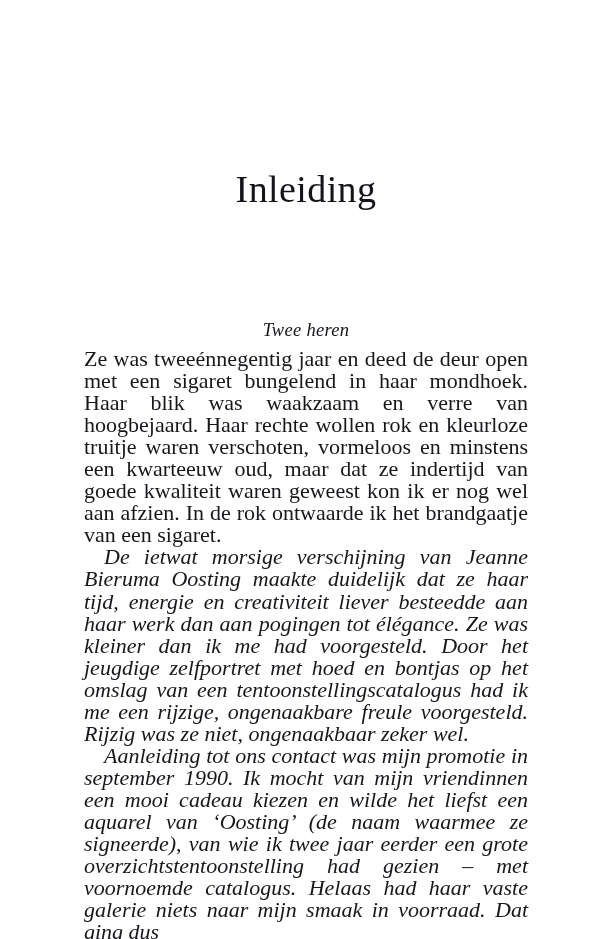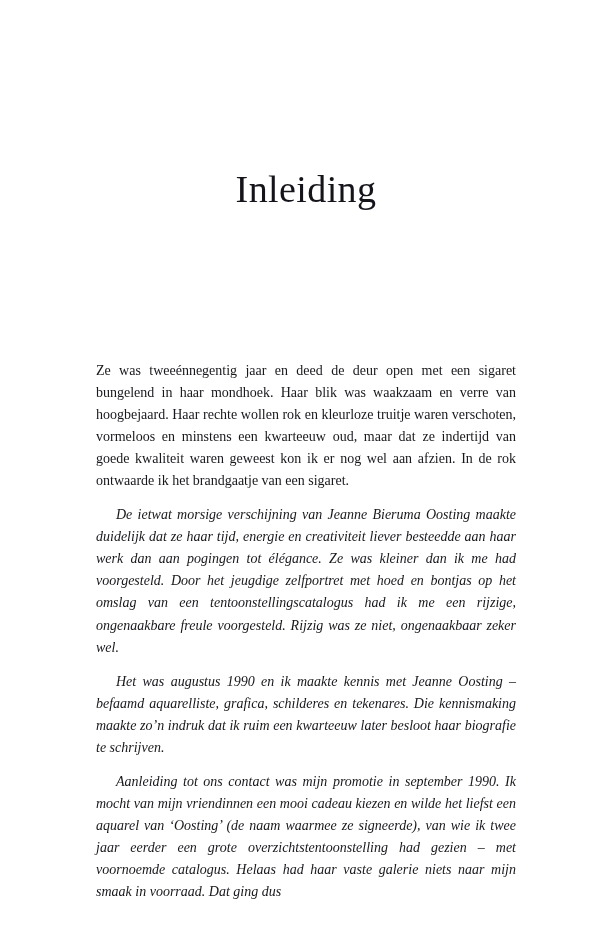--- a/index.html
+++ b/index.html
@@ -60,44 +60,44 @@
 
   
   .body-block {
     position: absolute;
     left: 84px;
     top: 348px;
     width: 444px;
   }
 
   .body-block p {
-    margin: 12px;
+    margin: 0;
     font-family: "Liberation Serif", "DejaVu Serif", serif;
-    font-size: 14px;
+    font-size: 22px;
     line-height: 22.05px;
     text-align: justify;
     text-justify: inter-word;
     color: #17171c;
     hyphens: manual;
     -webkit-hyphens: manual;
   }
 
   .body-block p + p {
     text-indent: 20px;
     font-style: italic;
   }
 </style>
 </head>
 <body style="background: rgb(255, 255, 255); color: rgb(23, 23, 28);">
 
 <div class="page">
 
   <h1 class="chapter-title">Inleiding</h1>
 
+  <h2 class="section-heading">Twee heren</h2>
 
   <div class="body-block">
     <p>Ze was tweeénnegentig jaar en deed de deur open met een sigaret bungelend in haar mondhoek. Haar blik was waakzaam en verre van hoogbejaard. Haar rechte wollen rok en kleurloze truitje waren verschoten, vormeloos en minstens een kwarteeuw oud, maar dat ze indertijd van goede kwaliteit waren geweest kon ik er nog wel aan afzien. In de rok ontwaarde ik het brandgaatje van een sigaret.</p>
     <p>De ietwat morsige verschijning van Jeanne Bieruma Oosting maakte duidelijk dat ze haar tijd, energie en creativiteit liever besteedde aan haar werk dan aan pogingen tot élégance. Ze was kleiner dan ik me had voorgesteld. Door het jeugdige zelfportret met hoed en bontjas op het omslag van een tentoonstellingscatalogus had ik me een rijzige, ongenaakbare freule voorgesteld. Rijzig was ze niet, ongenaakbaar zeker wel.</p>
-    <p>Het was augustus 1990 en ik maakte kennis met Jeanne Oosting – befaamd aquarelliste, grafica, schilderes en tekenares. Die kennismaking maakte zo’n indruk dat ik ruim een kwarteeuw later besloot haar biografie te schrijven.</p>
     <p>Aanleiding tot ons contact was mijn promotie in september 1990. Ik mocht van mijn vriendinnen een mooi cadeau kiezen en wilde het liefst een aquarel van ‘Oosting’ (de naam waarmee ze signeerde), van wie ik twee jaar eerder een grote overzichtstentoonstelling had gezien – met voornoemde catalogus. Helaas had haar vaste galerie niets naar mijn smaak in voorraad. Dat ging dus</p>
   </div>
 
 </div>
 
 </body></html>

